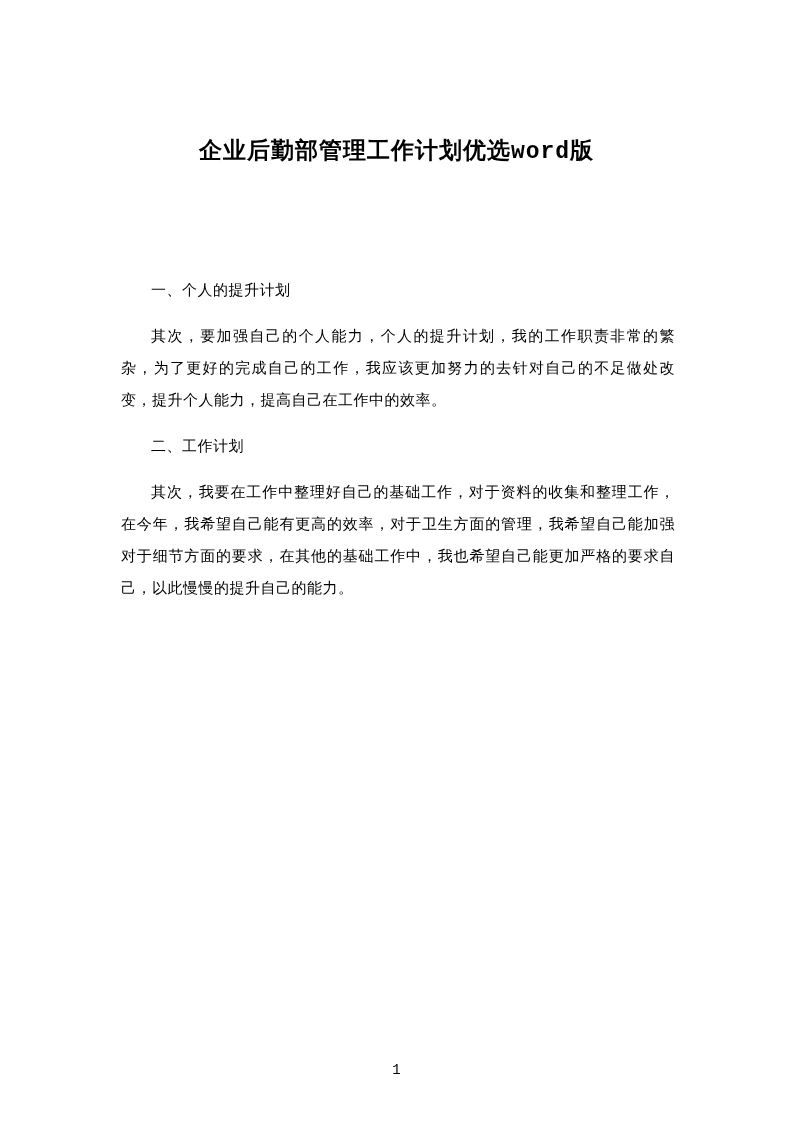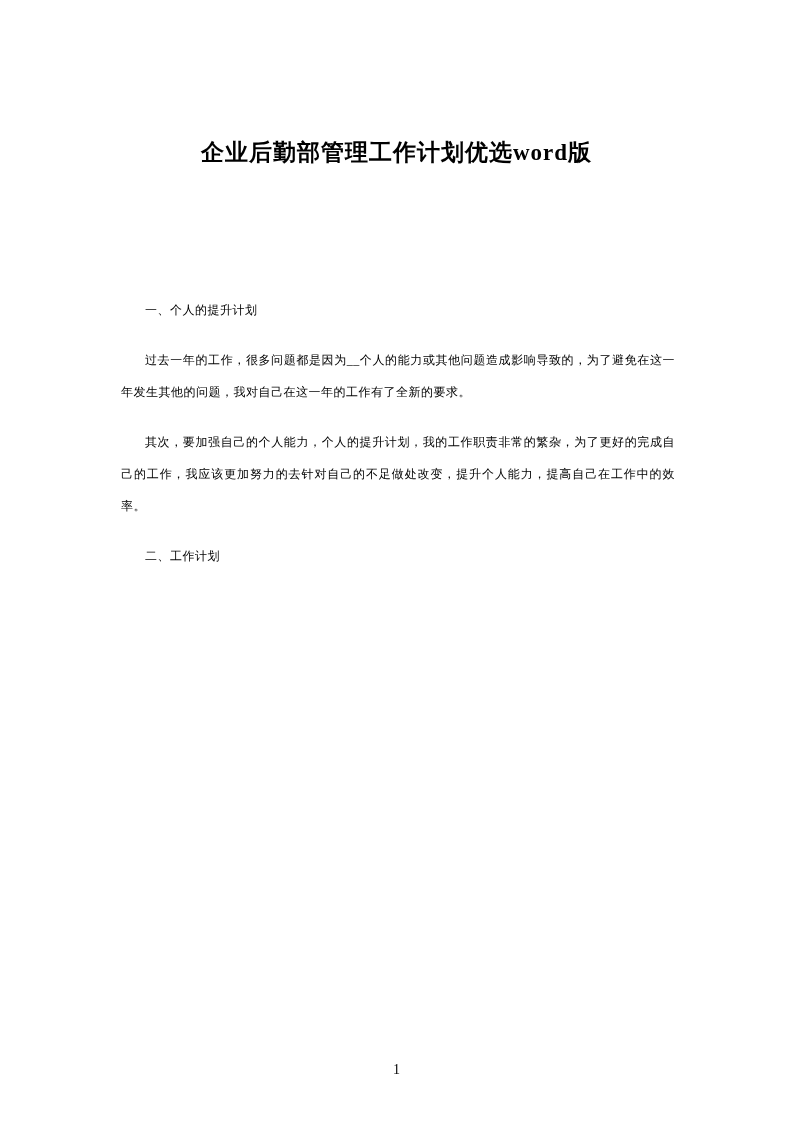--- a/index.html
+++ b/index.html
@@ -7,40 +7,40 @@
     padding: 0;
     background: #ffffff;
   }
   .page {
     position: relative;
     width: 757px;
     height: 1122px;
     margin: 0 auto;
     background: #ffffff;
     color: #000000;
-    font-family: Liberation Serif, serif;
+    font-family: Liberation Mono, monospace;
     overflow: hidden;
     box-sizing: border-box;
   }
   .doc-title {
     margin: 0;
     padding-top: 138px;
     text-align: center;
     font-size: 23px;
     font-weight: bold;
     letter-spacing: 1px;
     line-height: 1.3;
   }
   .doc-body {
     padding: 108px 100px 0 103px;
     box-sizing: border-box;
   }
   .doc-body p {
-    margin: 18px 0 14px 0;
-    font-size: 12px;
+    margin: 0 0 14px 0;
+    font-size: 15px;
     line-height: 32px;
     text-indent: 2em;
     text-align: justify;
     letter-spacing: 0.5px;
   }
   .doc-body p.heading {
     text-align: left;
   }
   .page-number {
     position: absolute;
@@ -53,19 +53,19 @@
   }
 </style>
 </head>
 <body>
 
 <div class="page">
   <h1 class="doc-title">企业后勤部管理工作计划优选word版</h1>
 
   <div class="doc-body">
       <p class="heading">一、个人的提升计划</p>
-      <p class="body">过去一年的工作，很多问题都是因为__个人的能力或其他问题造成影响导致的，为了避免在这一年发生其他的问题，我对自己在这一年的工作有了全新的要求。</p>
       <p class="body">其次，要加强自己的个人能力，个人的提升计划，我的工作职责非常的繁杂，为了更好的完成自己的工作，我应该更加努力的去针对自己的不足做处改变，提升个人能力，提高自己在工作中的效率。</p>
       <p class="heading">二、工作计划</p>
+      <p class="body">其次，我要在工作中整理好自己的基础工作，对于资料的收集和整理工作，在今年，我希望自己能有更高的效率，对于卫生方面的管理，我希望自己能加强对于细节方面的要求，在其他的基础工作中，我也希望自己能更加严格的要求自己，以此慢慢的提升自己的能力。</p>
     </div>
 
   <div class="page-number">1</div>
 </div>
 
 </body></html>

